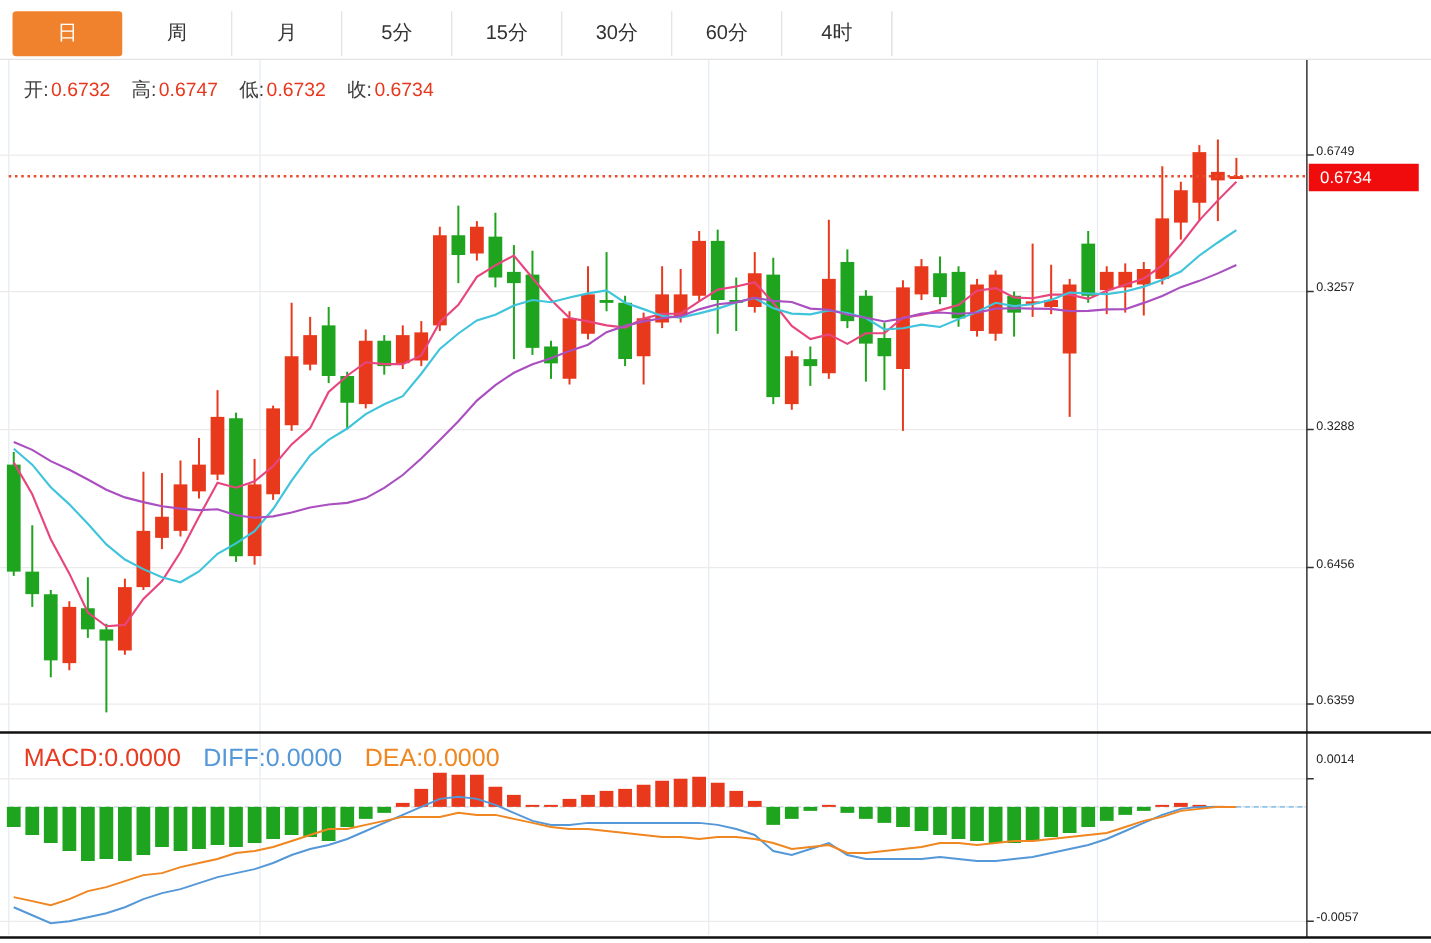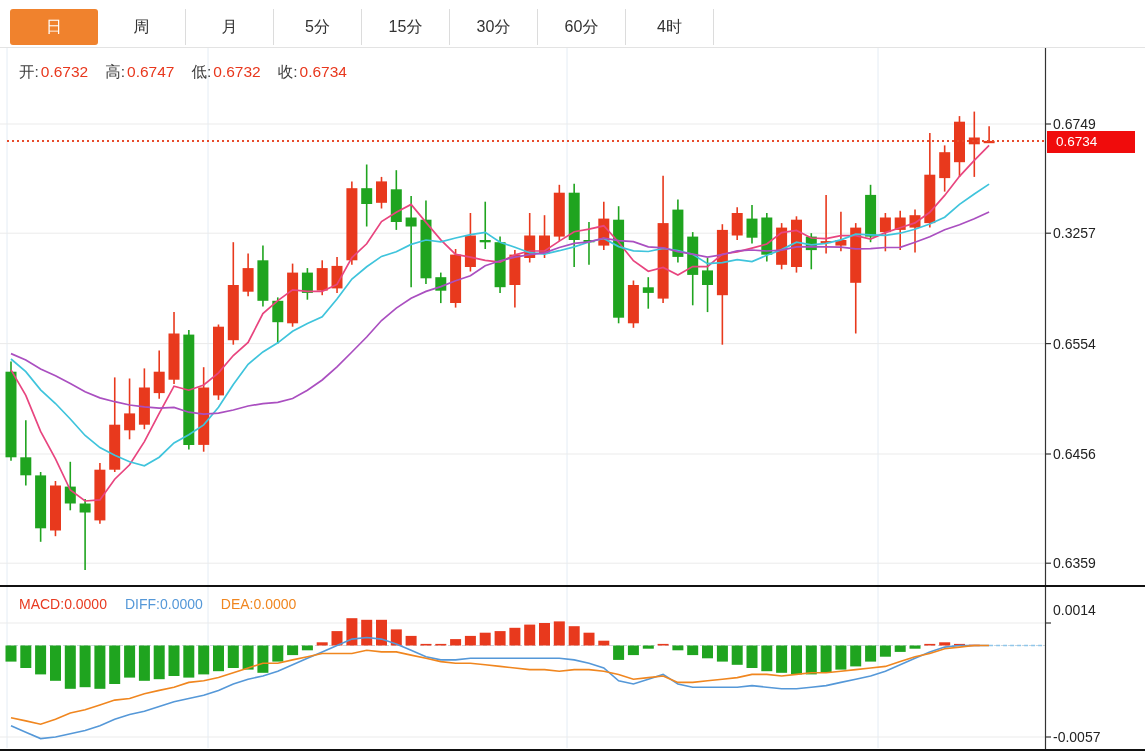--- a/index.html
+++ b/index.html
@@ -13,31 +13,31 @@
        font-size:16px;color:#333;border-right:1px solid #dcdcdc;cursor:pointer;
        box-sizing:border-box;background:#fff;}
   .tab.active{color:#fff;border-radius:3px;border-right:none;}
   
   #chart-area{position:absolute;left:0;top:0;width:1145px;height:754px;}
   #chart-svg{position:absolute;left:0;top:0;z-index:1;}
   
   .readout{position:absolute;z-index:4;white-space:nowrap;text-align:center;}
   #ohlc-readout{left:19px;top:62px;font-size:15.5px;}
   #ma-readout{left:19px;top:86px;font-size:15.5px;}
-  #macd-readout{left:19px;top:596px;font-size:14px;}
+  #macd-readout{left:19px;top:596px;font-size:20px;}
   .lbl{color:#3c3c3c;margin-right:2px;}
   .val-red{color:#e8371d;margin-right:17px;}
   .ma5-c{color:#e8457f;margin-right:18px;}
   .ma10-c{color:#3fc4dc;margin-right:18px;}
   .ma20-c{color:#aa4fc0;}
   .macd-c{color:#e83a20;margin-right:18px;}
   .diff-c{color:#5598d8;margin-right:18px;}
   .dea-c{color:#f0861f;}
   
-  .axis-label{position:absolute;left:1053px;font-size:14px;color:#222;z-index:4;}
+  .axis-label{position:absolute;left:1053px;font-size:10px;color:#222;z-index:4;}
   #price-tag{position:absolute;left:1047px;top:131px;width:88px;height:22px;line-height:22px;
              background:#f00c0c;color:#fff;font-size:13.5px;padding-left:9px;
              box-sizing:border-box;z-index:5;}
 </style>
 </head>
 <body>
 
 <div id="app">
 
   <div id="tab-bar">
@@ -296,21 +296,21 @@
       <span class="lbl">开:</span><span class="val-red">0.6732</span><span class="lbl">高:</span><span class="val-red">0.6747</span><span class="lbl">低:</span><span class="val-red">0.6732</span><span class="lbl">收:</span><span class="val-red">0.6734</span>
     </div>
 
 
     <div id="macd-readout" class="readout">
       <span class="macd-c"><span>MACD:</span><span>0.0000</span></span><span class="diff-c"><span>DIFF:</span><span>0.0000</span></span><span class="dea-c"><span>DEA:</span><span>0.0000</span></span>
     </div>
 
     <div class="axis-label" style="top:116px">0.6749</div>
     <div class="axis-label" style="top:225px">0.3257</div>
-    <div class="axis-label" style="top:336px">0.6554</div>
+    <div class="axis-label" style="top:336px">0.3288</div>
     <div class="axis-label" style="top:446px">0.6456</div>
     <div class="axis-label" style="top:555px">0.6359</div>
     <div class="axis-label" style="top:602px">0.0014</div>
     <div class="axis-label" style="top:729px">-0.0057</div>
 
     <div id="price-tag">0.6734</div>
   </div>
 
 </div>
 

